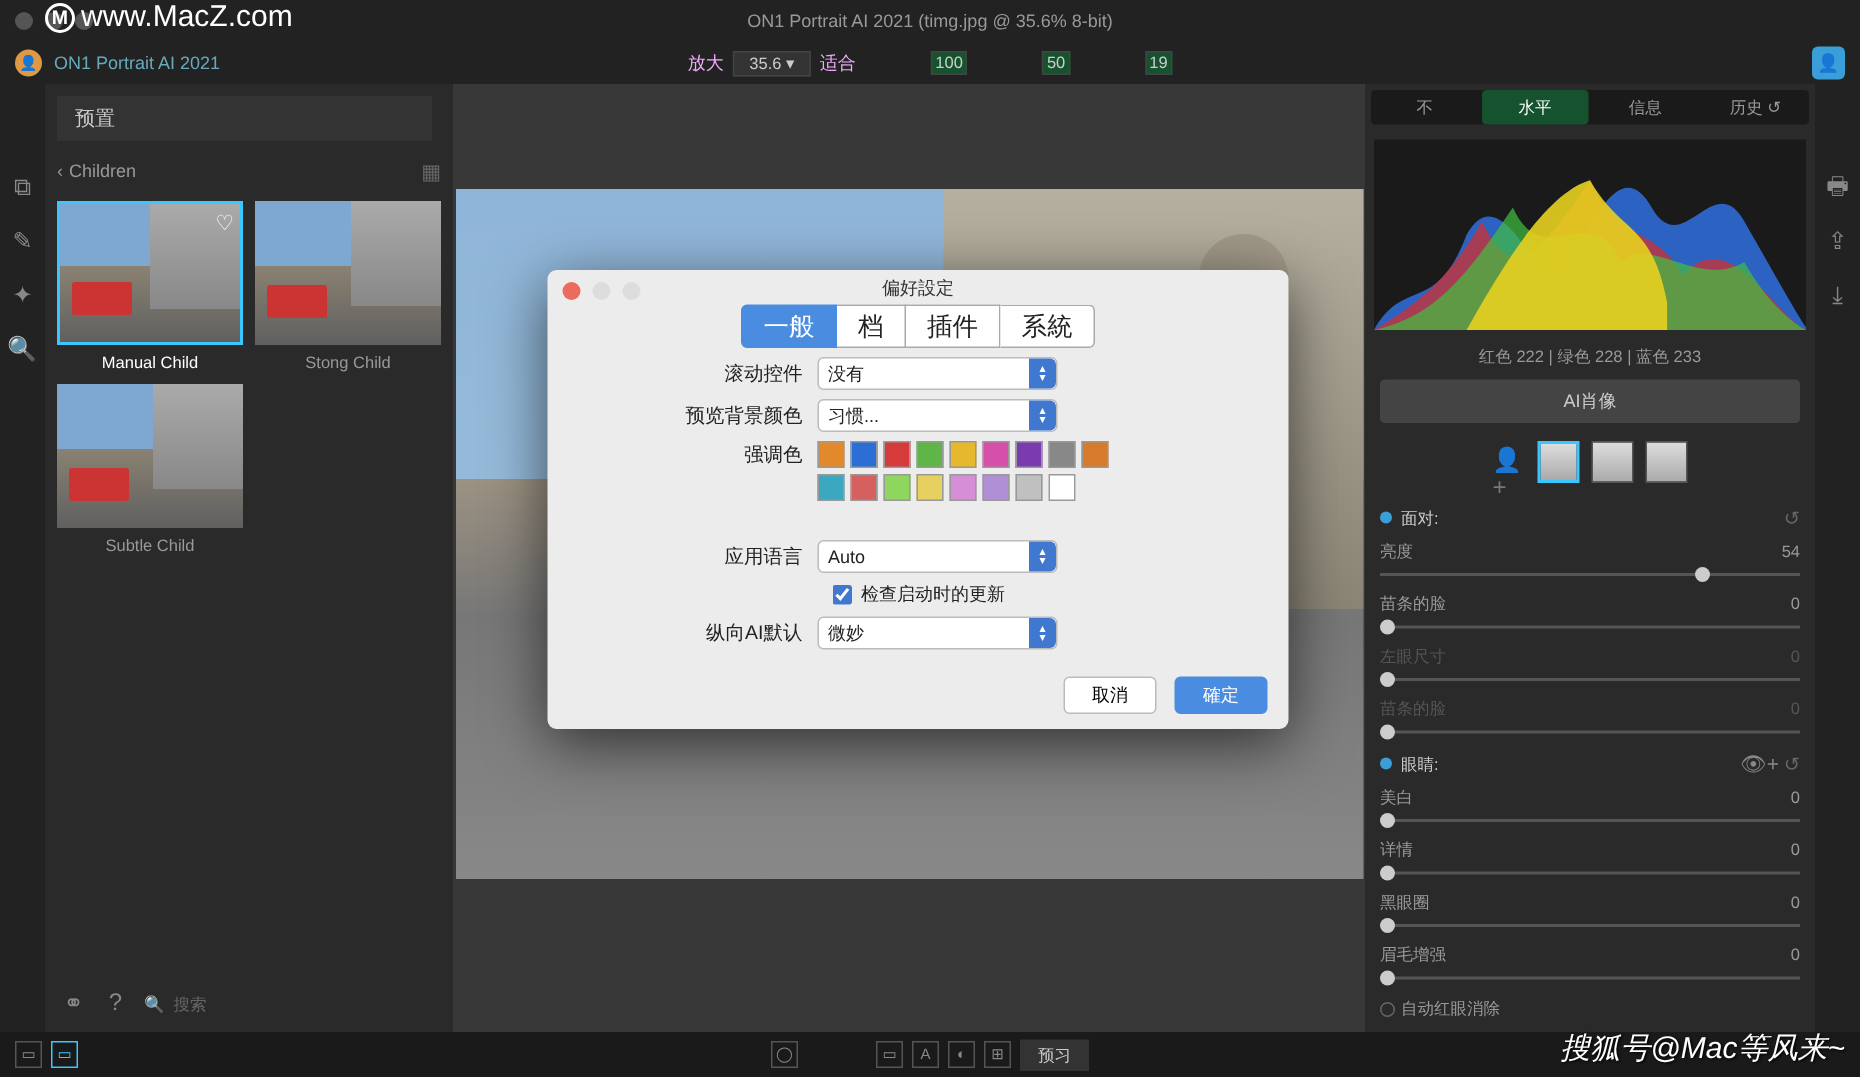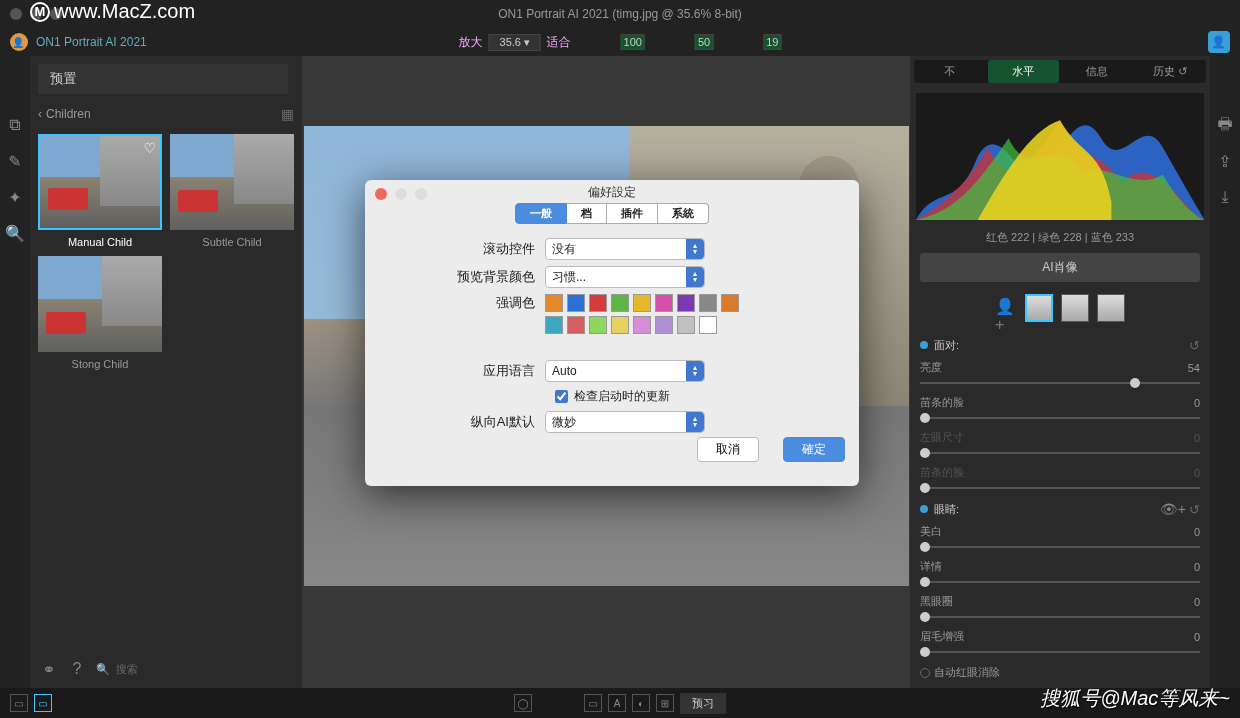--- a/index.html
+++ b/index.html
@@ -83,35 +83,35 @@
 .bb-ic.active { border-color:#3ac6ff; color:#3ac6ff;}
 .bb-center { position:absolute; left:50%; transform:translateX(-50%); display:flex; gap:6px; align-items:center;}
 .preview-btn { background:#333; padding:3px 12px; color:#ccc; font-size:11px; }
 
 .dialog { position:absolute; left:365px; top:180px; width:494px; height:306px; background:#ececec; border-radius:6px; box-shadow:0 10px 40px rgba(0,0,0,0.6); color:#222; z-index:100; }
 .dlg-title { height:36px; display:flex; flex-direction:column; }
 .dlg-traffic { position:absolute; left:10px; top:8px; display:flex; gap:8px;}
 .dlg-dot { width:12px; height:12px; border-radius:50%; }
 .dlg-title-text { text-align:center; font-size:12px; color:#333; padding-top:4px; }
 .dlg-tabs { display:flex; justify-content:center; margin-top:2px; }
-.dlg-tabs .seg { border:1px solid #aaa; padding:2px 14px; font-size:11px; background:#fff;font-weight:bold;}
+.dlg-tabs .seg { border:1px solid #aaa; padding:2px 14px; font-size:17px; background:#fff;}
 .dlg-tabs .seg:first-child { border-radius:4px 0 0 4px;}
 .dlg-tabs .seg:last-child { border-radius:0 4px 4px 0;}
 .dlg-tabs .seg.active { background:#4a8de0; color:#fff; border-color:#4a8de0;}
 .dlg-tabs .seg + .seg { border-left:none; }
 .dlg-body { padding:16px 30px; }
 .drow { display:flex; align-items:center; margin:6px 0; }
 .dlabel { width:150px; text-align:right; padding-right:10px; font-size:13px; }
 .dselect { flex:1; max-width:160px; background:#fff; border:1px solid #bbb; border-radius:4px; height:22px; display:flex; align-items:center; padding:0 6px; font-size:12px; position:relative;}
 .dselect .arrow { position:absolute; right:0; top:0; width:18px; height:100%; background:#4078d0; border-radius:0 4px 4px 0; display:flex; align-items:center; justify-content:center; color:#fff; font-size:8px; flex-direction:column; line-height:0.7;}
 .swatches { display:flex; flex-wrap:wrap; gap:4px; max-width:200px;}
 .sw { width:18px; height:18px; border:1px solid #999; }
 .dcheck { display:flex; align-items:center; gap:6px; font-size:12px; margin-left:160px;}
 .dcheck input { accent-color:#4078d0;}
-.dlg-footer { position:absolute; bottom:24px; right:14px; display:flex; gap:24px;}
+.dlg-footer { position:absolute; bottom:10px; right:14px; display:flex; gap:12px;}
 .dbtn { padding:3px 18px; border-radius:4px; border:1px solid #bbb; font-size:12px; background:#fff;}
 .dbtn.primary { background:#4a8de0; color:#fff; border-color:#4a8de0;}
 
 .sohu { position:absolute; right:10px; bottom:6px; color:#fff; font-size:20px; font-style:italic; z-index:200; text-shadow:1px 1px 2px #000;}
 
 svg { display:block; }
 </style>
 </head>
 <body>
 
@@ -164,25 +164,25 @@
     </div>
     <div class="thumbs">
       <div class="thumb selected">
         <div class="thumb-img">
             <span class="thumb-heart">♡</span>
           </div>
         <div class="thumb-label">Manual Child</div>
       </div>
       <div class="thumb">
         <div class="thumb-img"></div>
-        <div class="thumb-label">Subtle Child</div>
+        <div class="thumb-label">Stong Child</div>
       </div>
       <div class="thumb">
         <div class="thumb-img"></div>
-        <div class="thumb-label">Stong Child</div>
+        <div class="thumb-label">Subtle Child</div>
       </div>
     </div>
     <div class="left-bottom">
       <span class="tool-ic">⚭</span>
       <span class="tool-ic">?</span>
       <div class="search-box">
         <span>🔍</span>
         <span>搜索</span>
       </div>
     </div>

